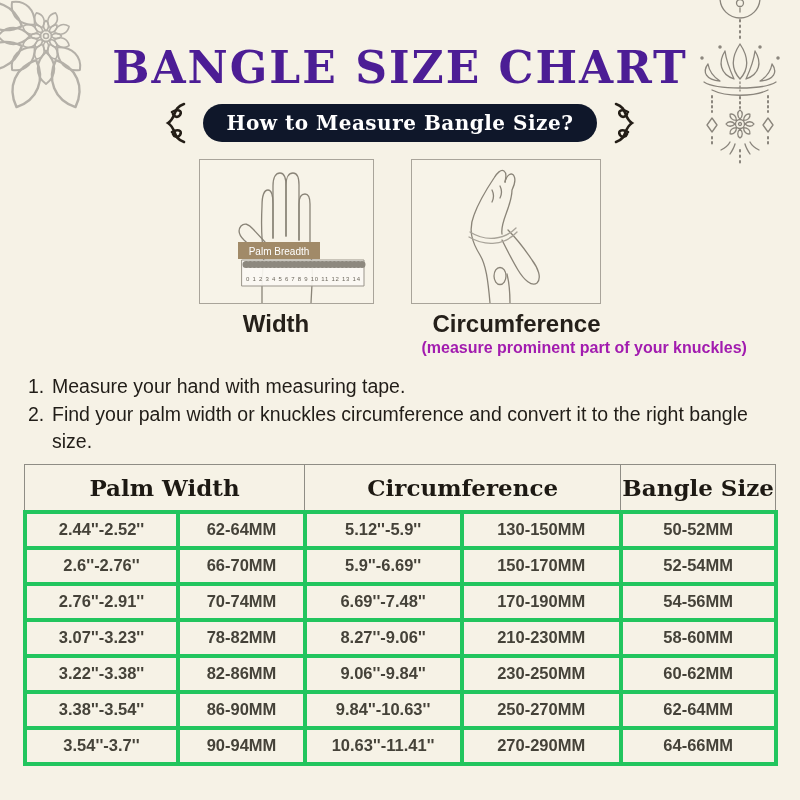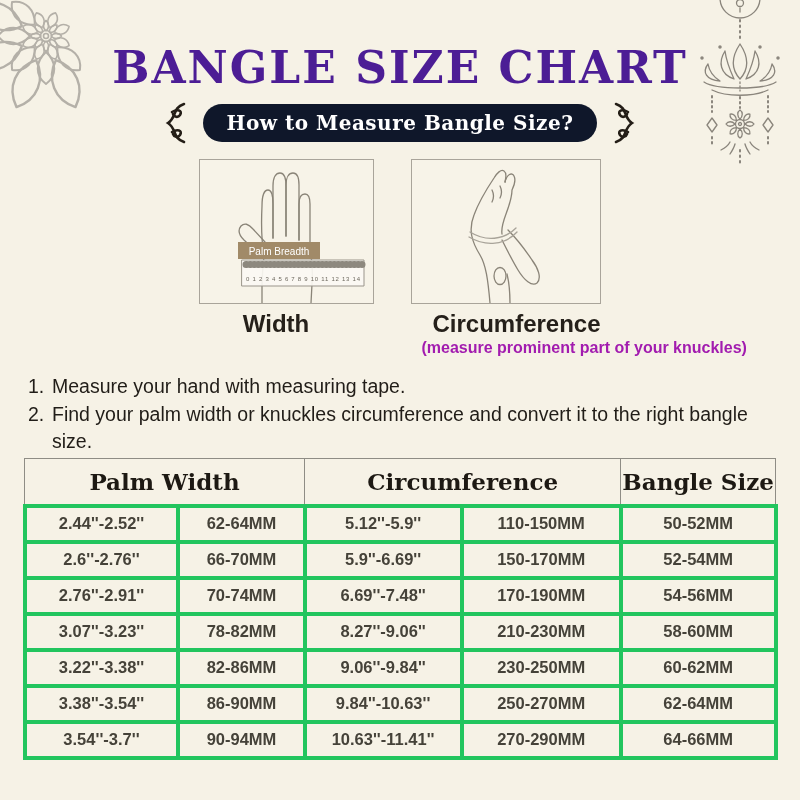--- a/index.html
+++ b/index.html
@@ -49,21 +49,21 @@
   .cap .main { font-size:24px; font-weight:bold; color:#25201a; }
   .cap .sub  { font-size:16px; font-weight:bold; white-space:nowrap; color:#a21caf; margin-top:1px; }
 
   .instructions { margin:16px 0 0 28px; font-size:19.5px; line-height:1.42; color:#211d18; }
   .instr { display:flex; }
   .instr .num { width:24px; flex:0 0 24px; }
   .instr .txt { max-width:700px; }
 
   table.size-table {
     border-collapse:collapse;
-    margin:2px auto 0;
+    margin:8px auto 0;
     width:755px;
     border:1.5px solid #83817a;
   }
   .size-table th {
     font-family:"DejaVu Serif", serif;
     font-weight:bold; font-size:23px; color:#1d1913;
     height:47px; border:1px solid #8f8d85; text-align:center;
   }
   .size-table td {
     font-size:16.5px; font-weight:bold; color:#454239;
@@ -238,21 +238,21 @@
       <th colspan="2">Palm Width</th>
       <th colspan="2">Circumference</th>
       <th>Bangle Size</th>
     </tr>
   </thead>
   <tbody>
       <tr>
         <td>2.44''-2.52''</td>
         <td>62-64MM</td>
         <td>5.12''-5.9''</td>
-        <td>110-150MM</td>
+        <td>130-150MM</td>
         <td>50-52MM</td>
       </tr>
       <tr>
         <td>2.6''-2.76''</td>
         <td>66-70MM</td>
         <td>5.9''-6.69''</td>
         <td>150-170MM</td>
         <td>52-54MM</td>
       </tr>
       <tr>

